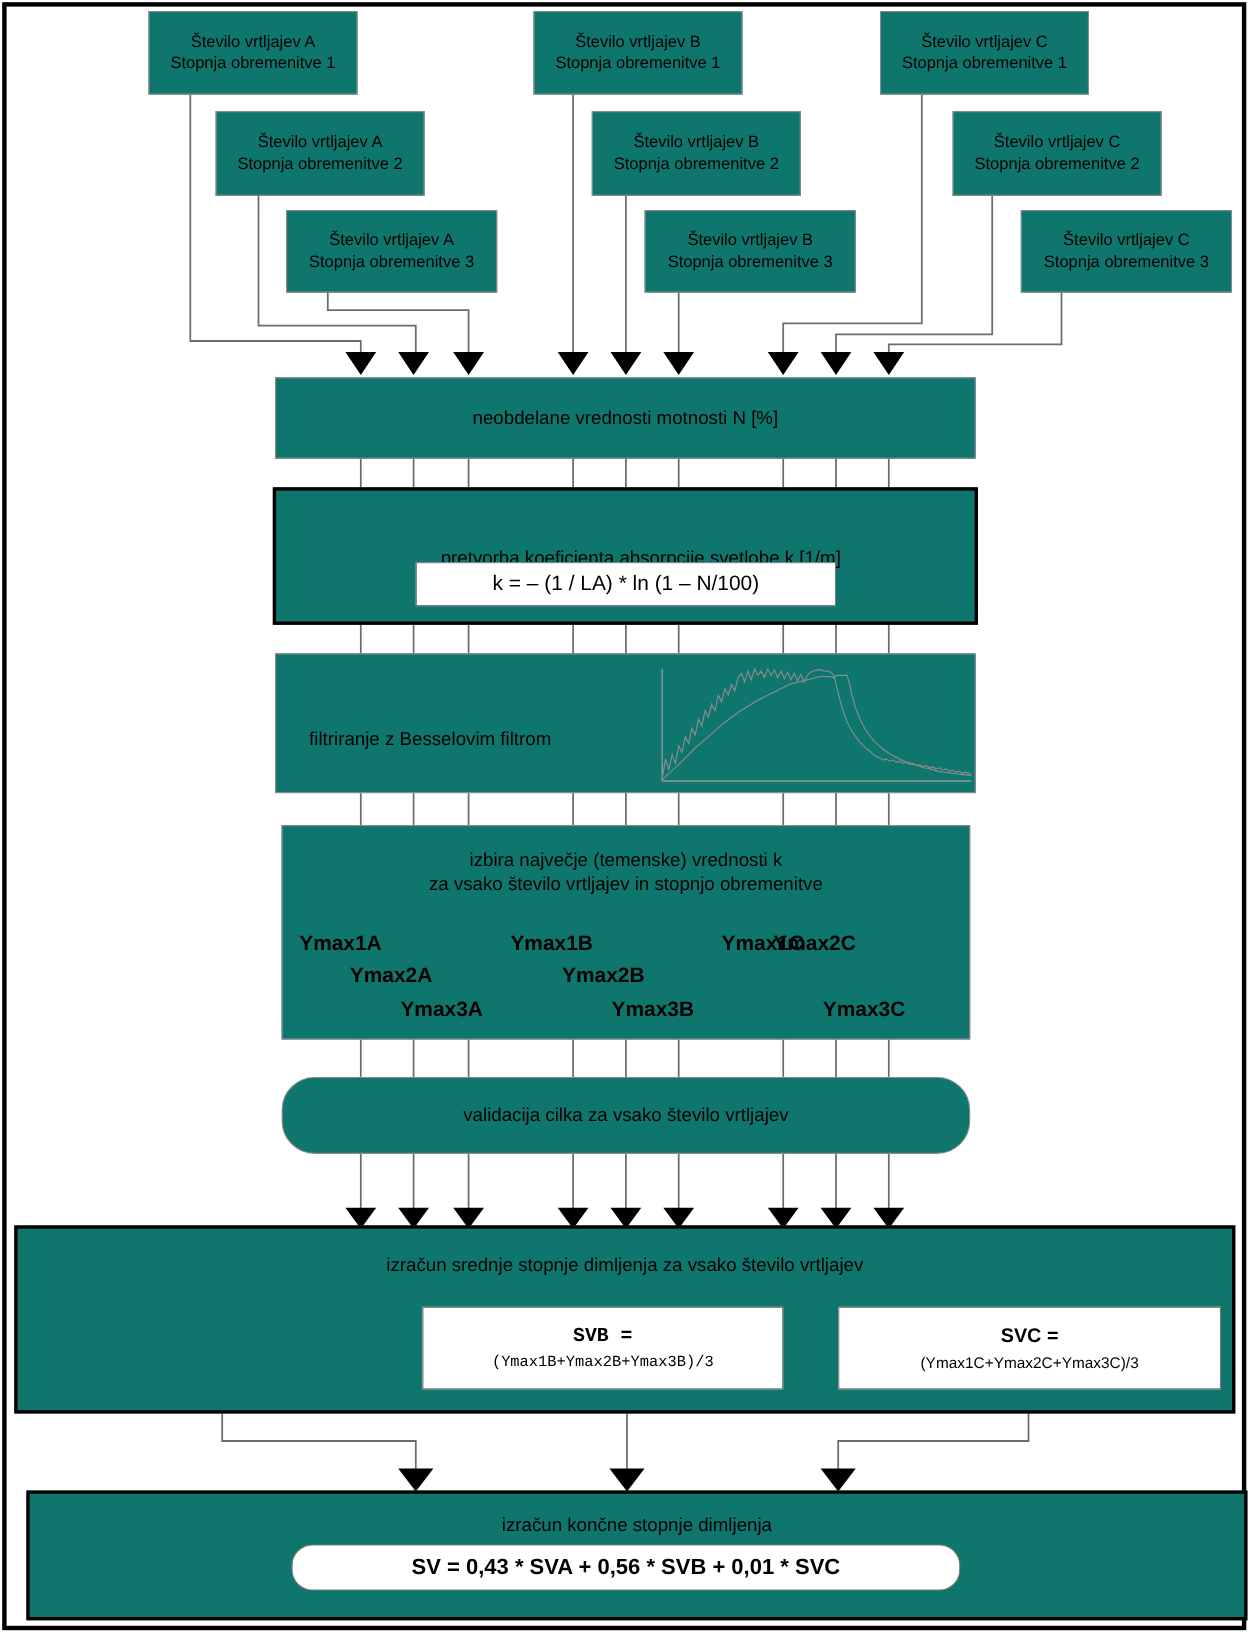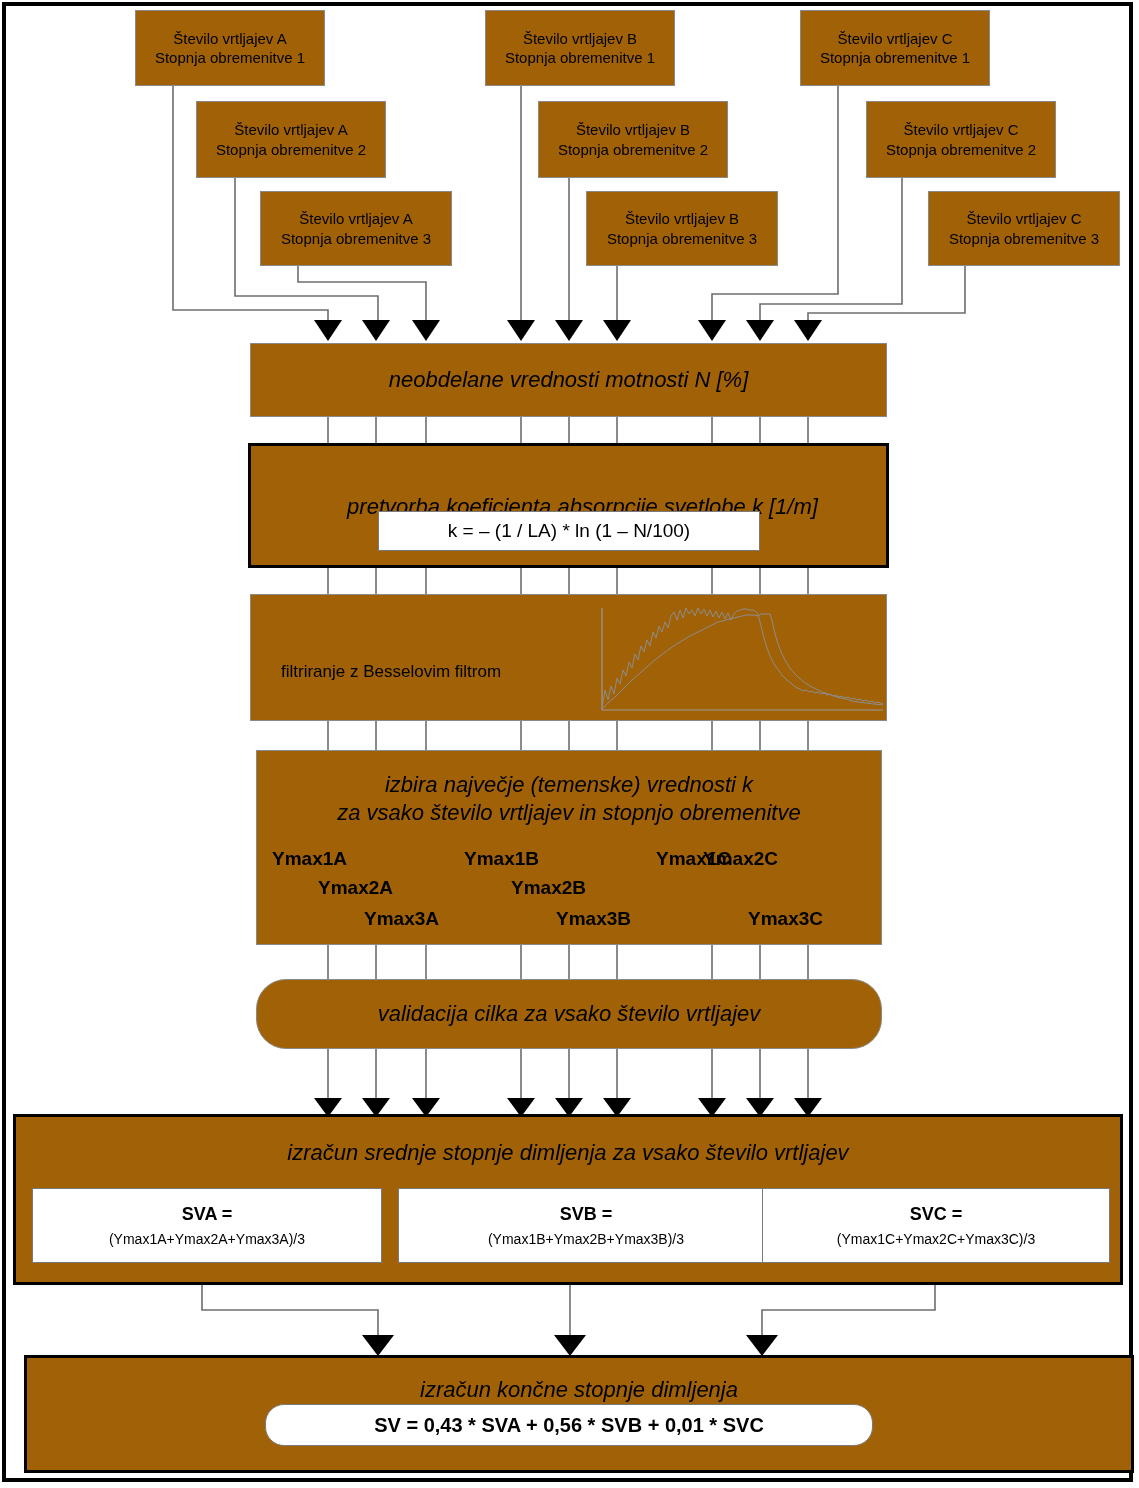--- a/index.html
+++ b/index.html
@@ -1,25 +1,25 @@
 <!DOCTYPE html>
 <html><head>
 <meta charset="utf-8">
 <style>
   html,body{margin:0;padding:0;background:#fff;}
   body{font-family:"Liberation Sans","DejaVu Sans",sans-serif;}
   #page{position:relative;width:1139px;height:1488px;background:#fff;box-sizing:border-box;overflow:hidden;}
   #frame{position:absolute;left:2px;top:2px;width:1131px;height:1480px;border:4px solid #000;box-sizing:border-box;}
-  .box{position:absolute;box-sizing:border-box;background:#a16207;border:1px solid #8a8a8a;
+  .box{position:absolute;box-sizing:border-box;background:#0f766e;border:1px solid #8a8a8a;
        display:flex;flex-direction:column;align-items:center;justify-content:center;
        font-size:15px;color:#000;line-height:1.28;text-align:center;}
   .box.thick{border:3px solid #000;}
   .src{font-size:15px;}
   .src span{display:block;white-space:nowrap;}
-  .ttl{font-size:22px;white-space:nowrap;font-style:italic;}
+  .ttl{font-size:17px;white-space:nowrap;}
   .formula{position:absolute;box-sizing:border-box;border:1.5px solid #7a7a7a;background:#fff;
        display:flex;align-items:center;justify-content:center;font-size:19px;white-space:nowrap;}
   .lbl{position:absolute;font-size:17px;white-space:nowrap;}
   .ymax{position:absolute;font-size:19px;font-weight:bold;white-space:nowrap;}
   .svbox{position:absolute;box-sizing:border-box;border:1.5px solid #7a7a7a;background:#fff;
        display:flex;flex-direction:column;align-items:center;justify-content:center;}
   .svbox .n{font-size:18px;font-weight:bold;margin-bottom:6px;}
   .svbox .f{font-size:14px;}
   svg.wires{position:absolute;left:0;top:0;width:1139px;height:1488px;pointer-events:none;}
   .w{stroke:#6d6d6d;stroke-width:1.6;fill:none;}
@@ -203,25 +203,21 @@
   <span class="ymax" style="left:748px;top:908px;">Ymax3C</span>
 
   <div class="box" style="left:256px;top:979px;width:626px;height:70px;border-radius:30px;">
     <span class="ttl">validacija cilka za vsako število vrtljajev</span>
   </div>
 
   <div class="box thick" style="left:13px;top:1114px;width:1110px;height:171px;justify-content:flex-start;">
     <span class="ttl" style="margin-top:22px;">izračun srednje stopnje dimljenja za vsako število vrtljajev</span>
   </div>
 
-  <div class="svbox" style="left:32px;top:1188px;width:350px;height:75px;">
-    <span class="n">SVA =</span>
-    <span class="f">(Ymax1A+Ymax2A+Ymax3A)/3</span>
-  </div>
-  <div class="svbox" style="left:398px;top:1188px;width:376px;height:75px;">
+  <div class="svbox" style="left:384px;top:1188px;width:328px;height:75px;font-family:Liberation Mono, monospace;">
     <span class="n">SVB =</span>
     <span class="f">(Ymax1B+Ymax2B+Ymax3B)/3</span>
   </div>
   <div class="svbox" style="left:762px;top:1188px;width:348px;height:75px;">
     <span class="n">SVC =</span>
     <span class="f">(Ymax1C+Ymax2C+Ymax3C)/3</span>
   </div>
 
   <div class="box thick" style="left:13px;top:1355px;width:1110px;height:118px;justify-content:flex-start;margin-left:11px;">
     <span class="ttl" style="margin-top:18px;">izračun končne stopnje dimljenja</span>

